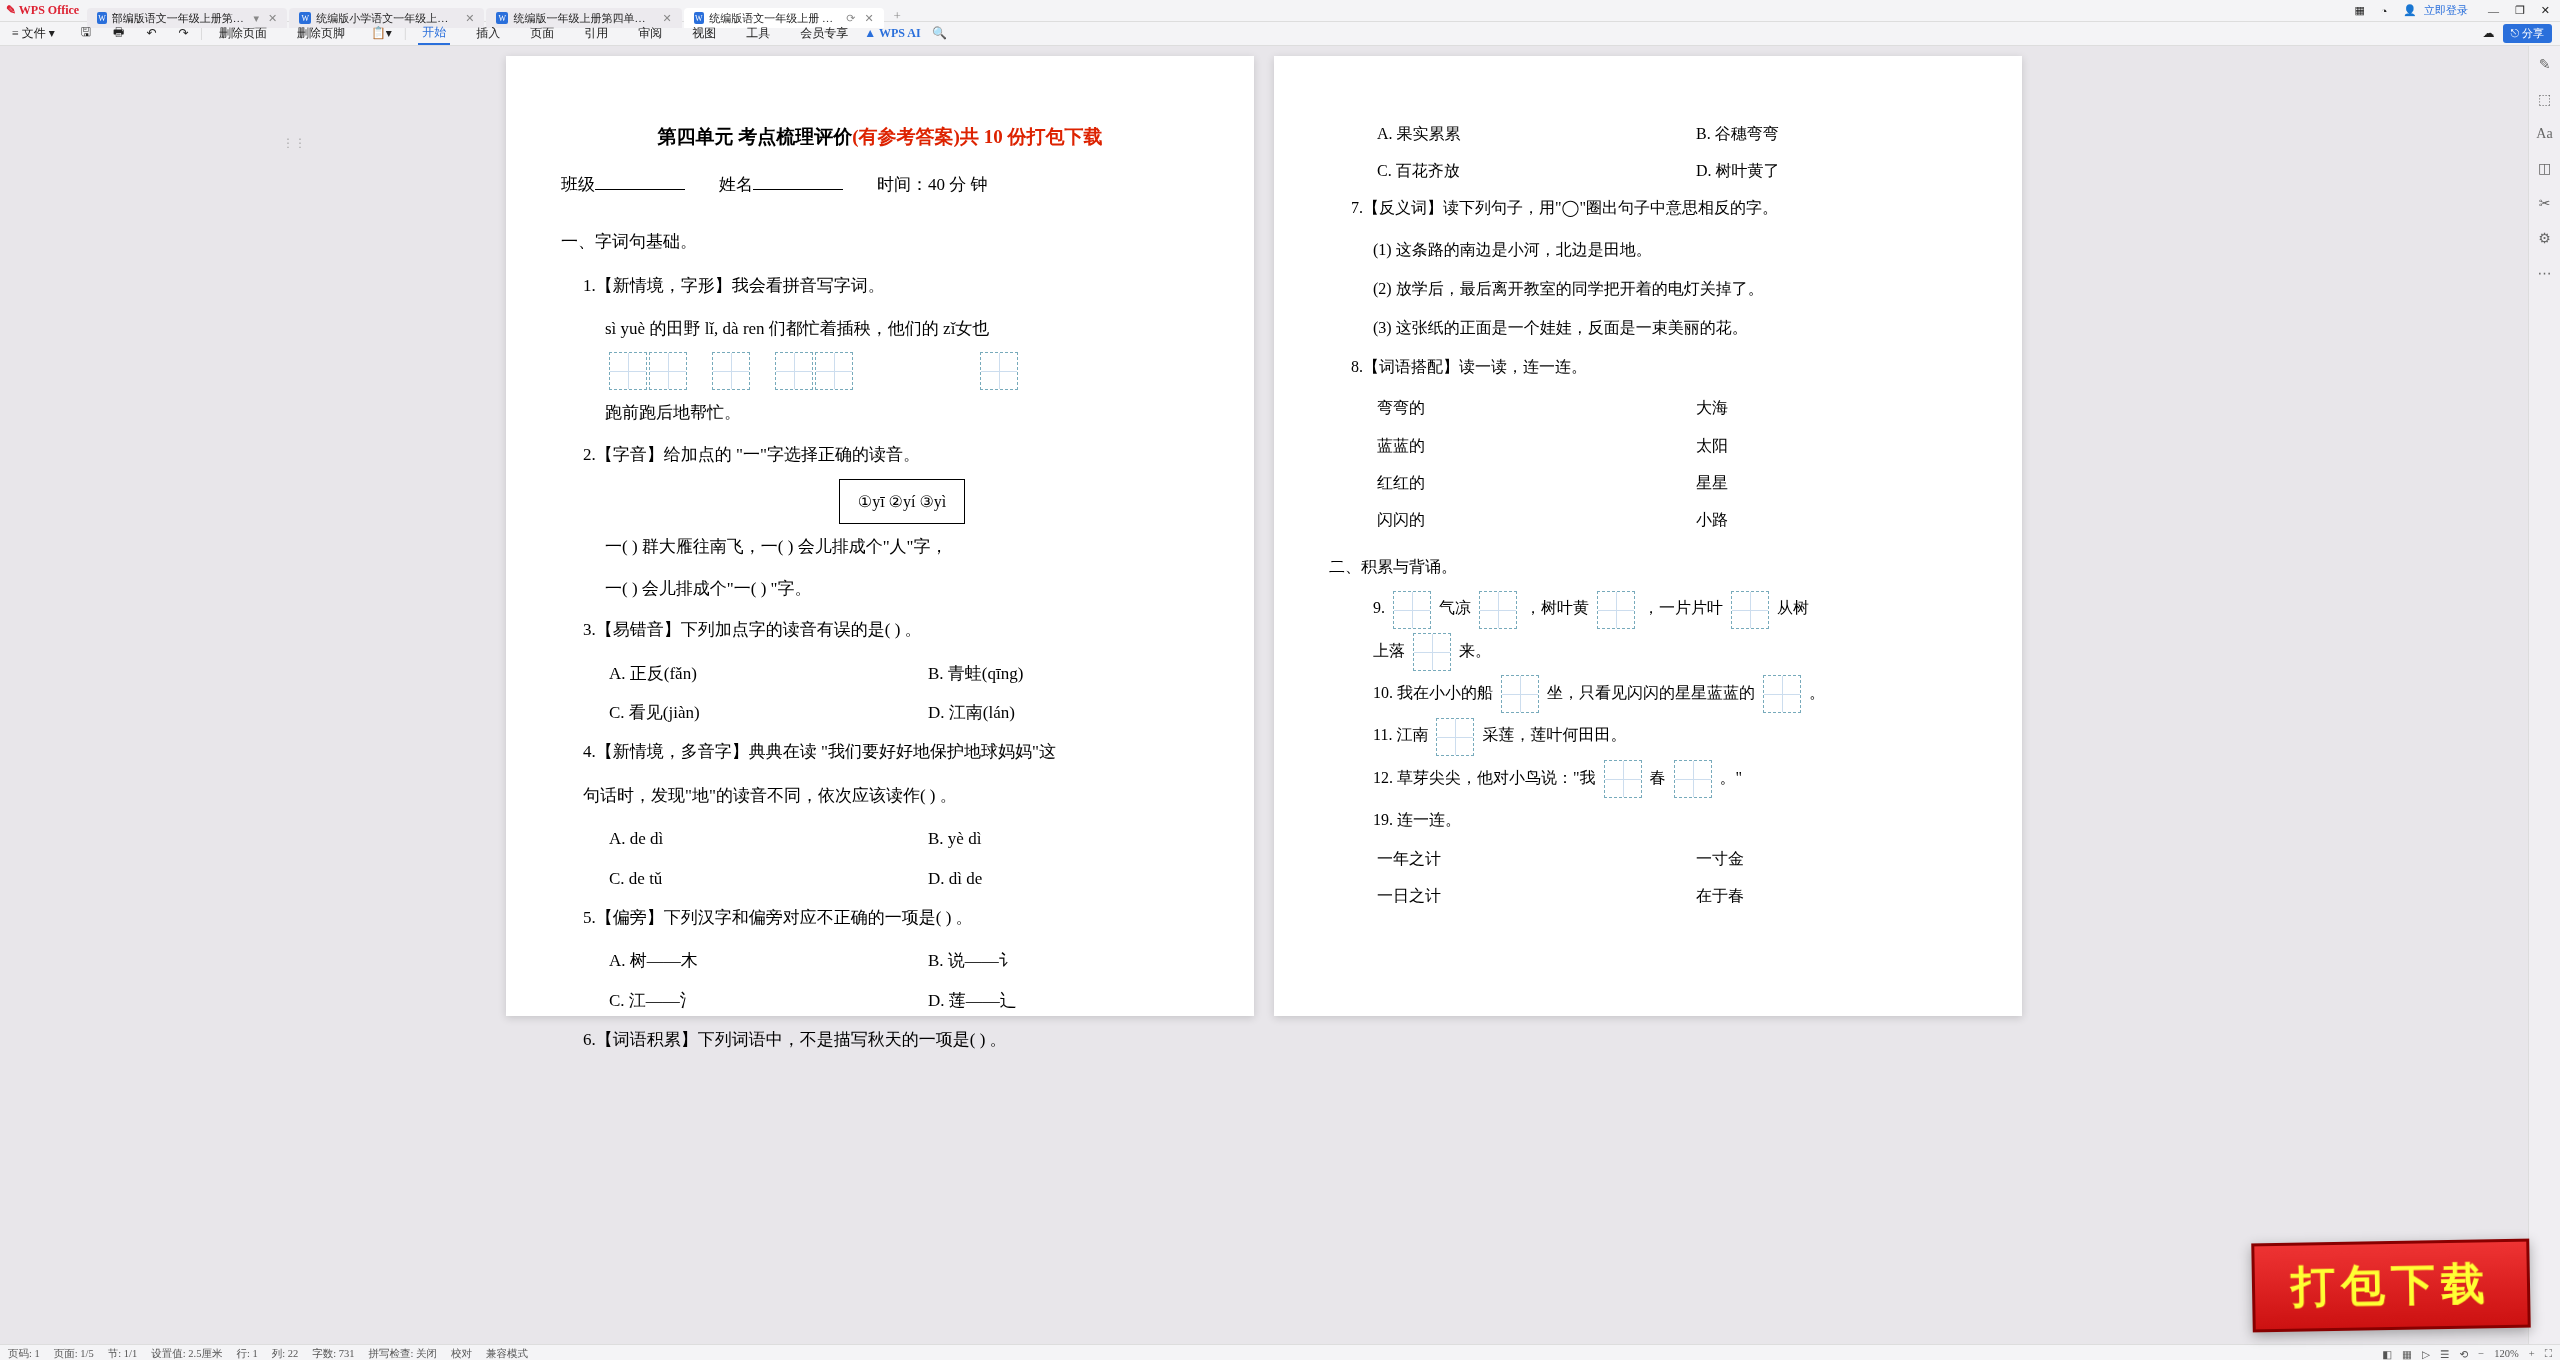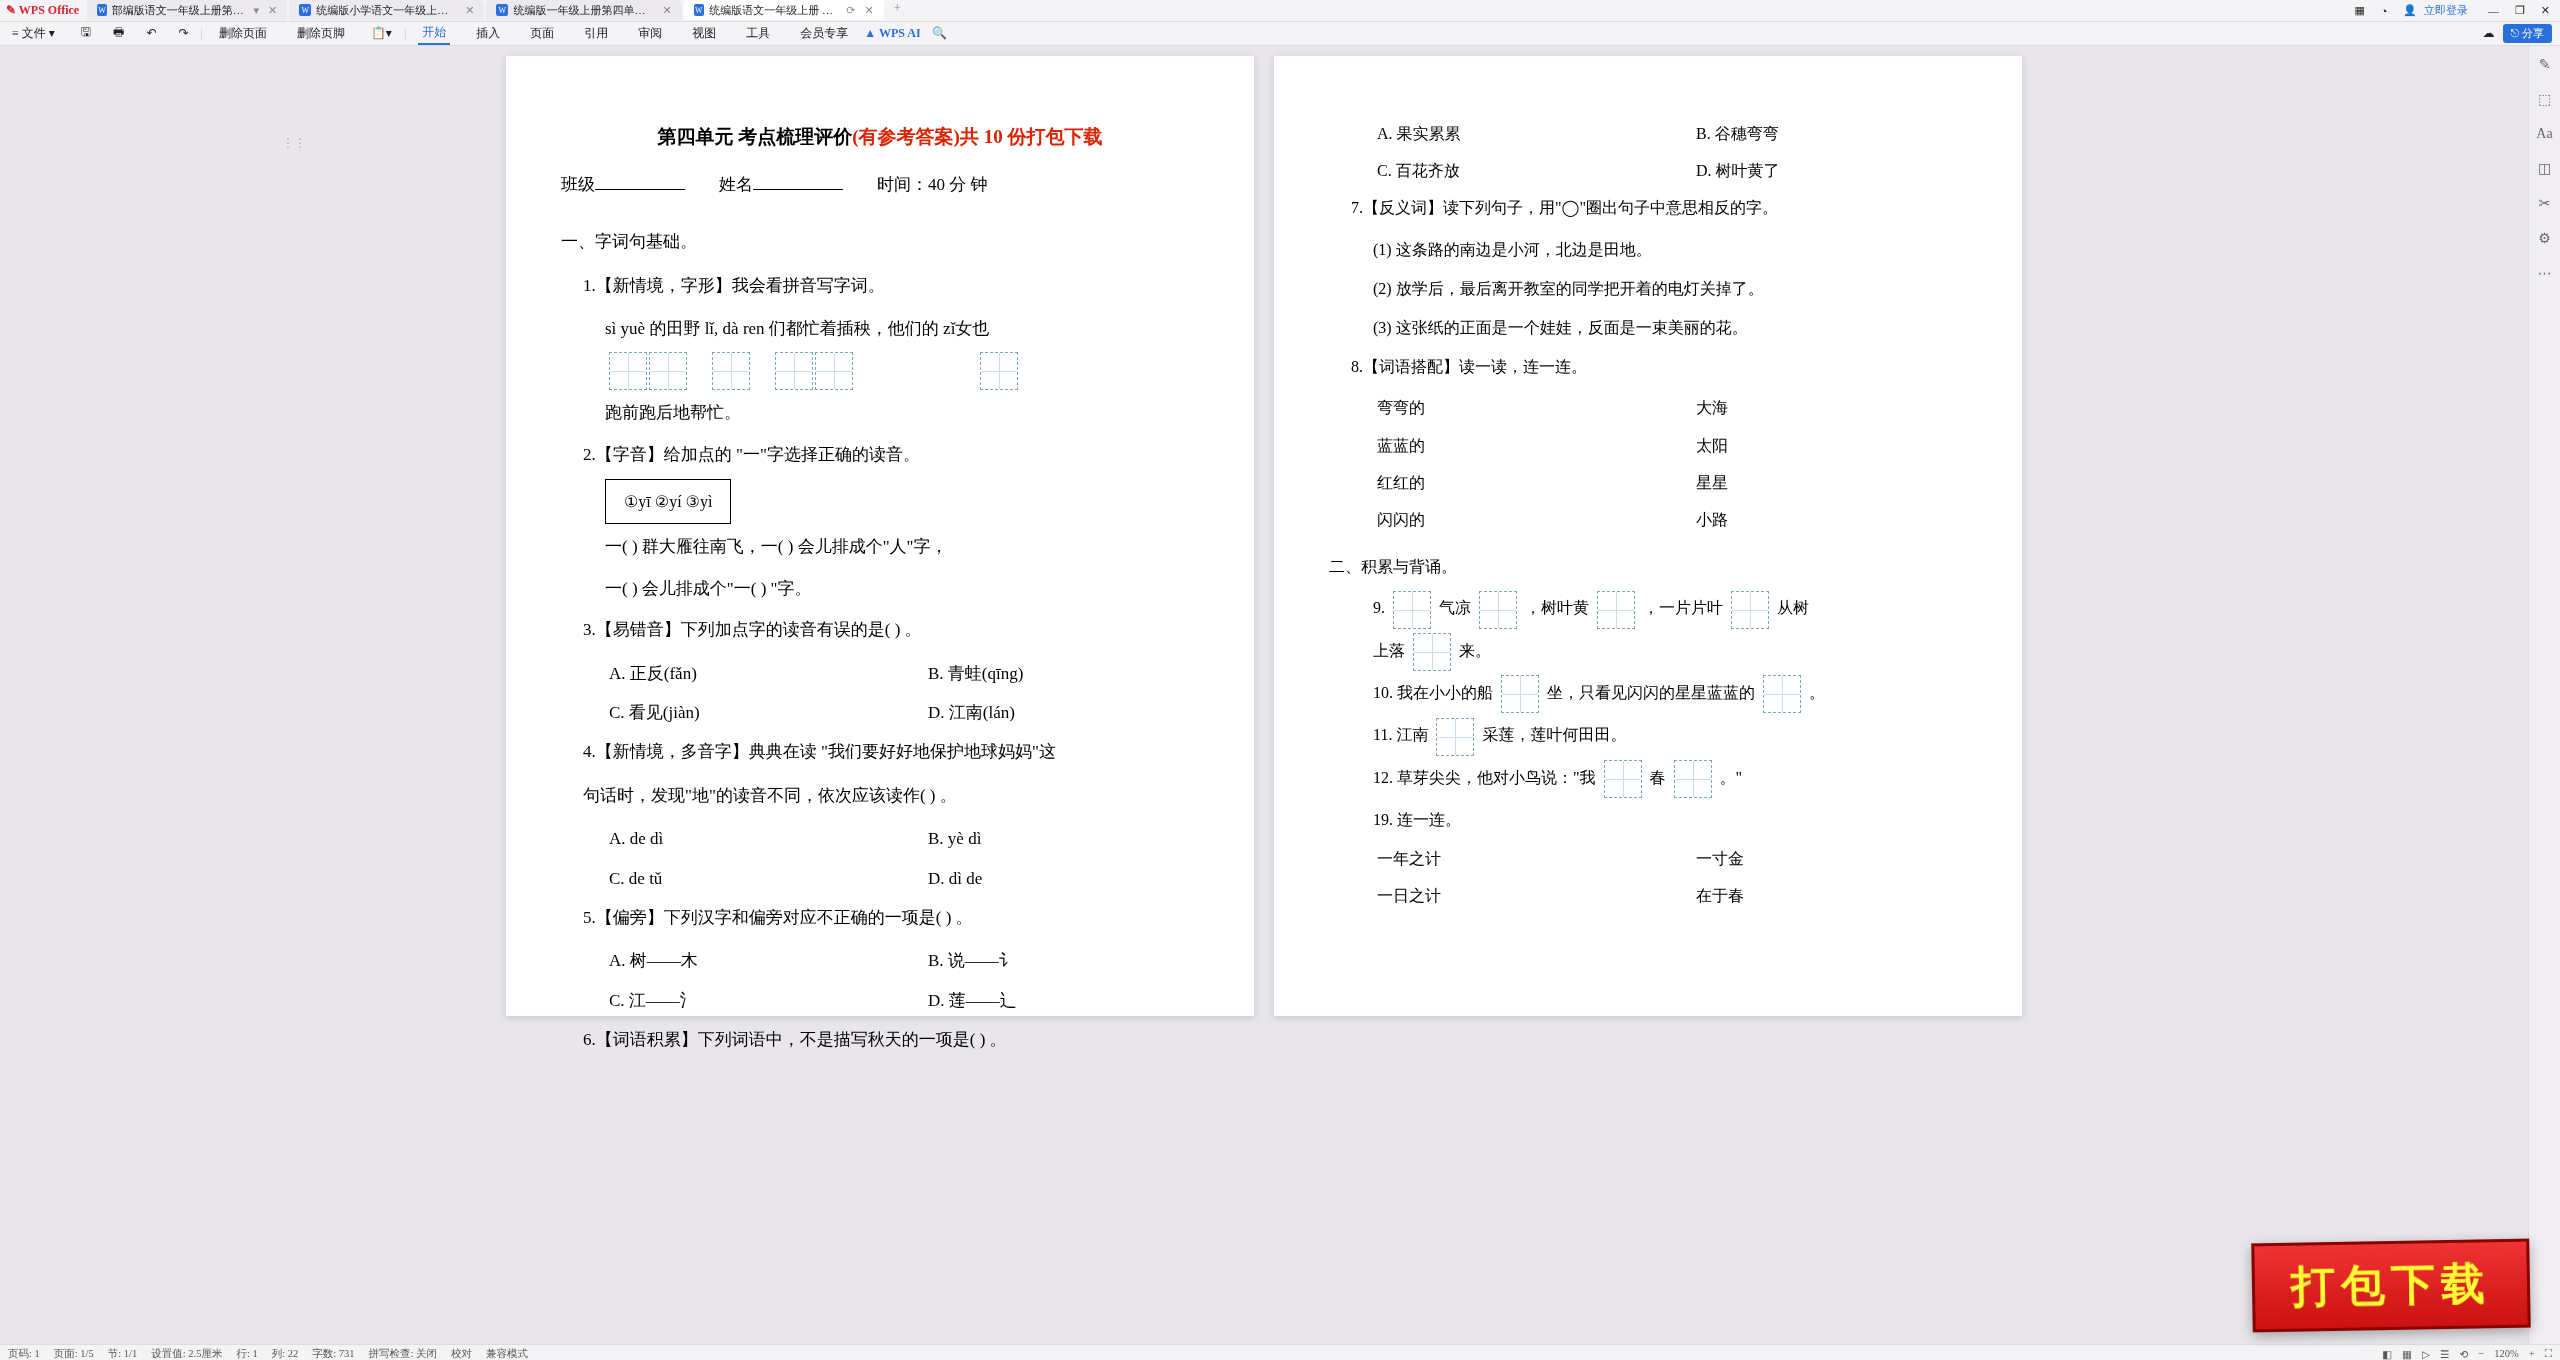--- a/index.html
+++ b/index.html
@@ -1,17 +1,17 @@
 <!DOCTYPE html>
 <html><head>
 <meta charset="utf-8">
 <style>
 *{margin:0;padding:0;box-sizing:border-box}
 body{font-family:"Microsoft YaHei",SimSun,serif;background:#e8e6ea;color:#222;font-size:13px;overflow:hidden}
-.titlebar{height:22px;background:#f4f4f6;display:flex;align-items:center;border-bottom:1px solid #ddd;padding:0 6px}
+.titlebar{height:22px;background:#f4f4f6;display:flex;align-items:center;border-bottom:1px solid #ddd;padding:8px 6px}
 .titlebar .logo{color:#d23;font-weight:bold;font-size:12px;margin-right:8px}
 .tabs{display:flex;flex:1;height:100%;gap:2px}
 .tab{height:20px;padding:0 10px;display:flex;align-items:center;gap:5px;font-size:11px;background:#eceaee;border-radius:4px 4px 0 0;max-width:200px;cursor:pointer}
 .tab.active{background:#fff}
 .tab .wicn{width:12px;height:12px;background:#2a6fdb;border-radius:2px;color:#fff;font-size:8px;display:flex;align-items:center;justify-content:center}
 .tab .cls{margin-left:4px;color:#888;font-size:11px}
 .tab .txt{white-space:nowrap;overflow:hidden;text-overflow:ellipsis;max-width:140px}
 .winctl{display:flex;gap:8px;align-items:center;font-size:11px}
 .winctl .login{color:#2a6fdb}
 .winctl span{cursor:pointer;padding:0 4px}
@@ -138,21 +138,21 @@
           </span>　<span class="boxes">
             <span class="box2"></span>
           </span>　<span class="boxes">
             <span class="box2"></span>
             <span class="box2"></span>
           </span>　　　　　　　<span class="boxes">
             <span class="box2"></span>
           </span></div>
       <div class="sub">跑前跑后地帮忙。</div>
       <div class="q">2.【字音】给加点的 "一"字选择正确的读音。</div>
-      <div class="sub" style=""><span class="choicebx">①yī   ②yí   ③yì</span></div>
+      <div class="sub" style="text-align:center"><span class="choicebx">①yī   ②yí   ③yì</span></div>
       <div class="sub">一(       )  群大雁往南飞，一(       )  会儿排成个"人"字，</div>
       <div class="sub">一(       )  会儿排成个"一(       ) "字。</div>
       <div class="q">3.【易错音】下列加点字的读音有误的是(       ) 。</div>
       <div class="cols2">
           <div class="opt">A. 正反(fǎn)</div>
           <div class="opt">B. 青蛙(qīng)</div>
         </div>
       <div class="cols2">
           <div class="opt">C. 看见(jiàn)</div>
           <div class="opt">D. 江南(lán)</div>

